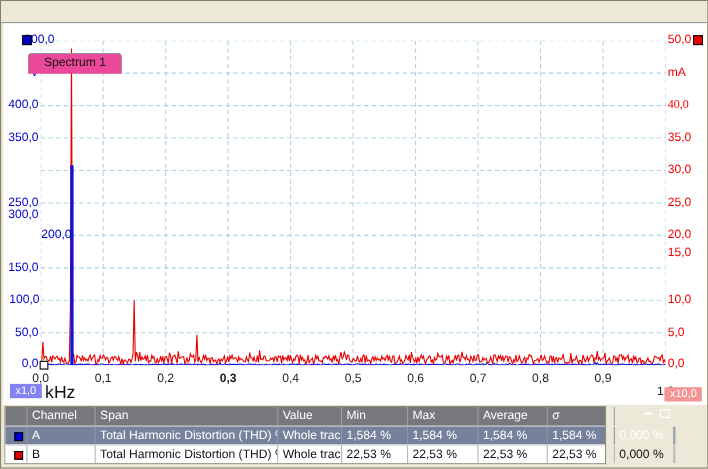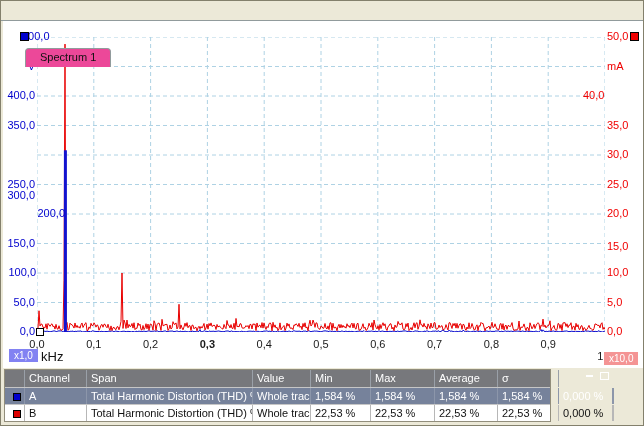--- a/index.html
+++ b/index.html
@@ -17,21 +17,21 @@
     background:#ffffff; z-index:2; }
   #plot { position:absolute; left:34px; top:16px; }
   .tick { position:absolute; font-size:11px; white-space:nowrap; }
   .tick.left { text-align:right; }
   .tick.x { width:40px; text-align:center; color:#1a1a1a; }
   .chsq { position:absolute; width:9px; height:9px; border:1px solid #000; z-index:5; }
   .origin-handle { position:absolute; width:8px; height:8px; background:#fff;
     border:1px solid #000; z-index:5; }
   .badge { position:absolute; height:13px; padding:1px 5px 0 5px; font-size:10px;
     color:#fff; z-index:5; }
-  .unit-khz { position:absolute; font-size:13px; color:#111; z-index:5; }
+  .unit-khz { position:absolute; font-size:16px; color:#111; z-index:5; }
   
   .mtable { position:absolute; left:3px; top:368px; width:547px; z-index:3;
     border:1px solid #918d7b; background:#fff; font-size:11px; }
   .mrow { display:grid;
     grid-template-columns:20px 62px 166px 58px 60px 64px 63px 61px 54px 1fr;
     height:17px; align-items:center; }
   .mrow.header { background:#77787c; color:#fff; }
   .mrow.header .cell { border-right:1px solid #9aa0a8; height:100%; padding:2px 0 0 4px; }
   .mrow.datarow { background:#fff; color:#111; border-top:1px solid #c6c6c6; }
   .mrow.datarow .cell { border-right:1px solid #b7b7b7; height:100%; padding:2px 0 0 4px;
@@ -98,26 +98,26 @@
       <div class="tick left" style="top: 97.5px; color: rgb(0, 0, 205); left: 0px; width: 32px;">350,0</div>
       <div class="tick left" style="top: 127px; color: rgb(0, 0, 205); left: 0px; width: 32px; margin-top: 41px;">300,0</div>
       <div class="tick left" style="top: 156.5px; color: rgb(0, 0, 205); left: 0px; width: 32px;">250,0</div>
       <div class="tick left" style="top: 186px; color: rgb(0, 0, 205); left: 15px; width: 47px; padding-left: 18px;">200,0</div>
       <div class="tick left" style="top: 215.5px; color: rgb(0, 0, 205); left: 0px; width: 32px;">150,0</div>
       <div class="tick left" style="top: 245px; color: rgb(0, 0, 205); left: 0px; width: 33px;">100,0</div>
       <div class="tick left" style="top: 274.5px; color: rgb(0, 0, 205); left: 0px; width: 32px;">50,0</div>
       <div class="tick left" style="top: 304px; color: rgb(0, 0, 205); left: 0px; width: 32px;">0,0</div>
       <div class="tick right" style="top: 9px; color: rgb(240, 0, 0); left: 604px;">50,0</div>
       <div class="tick right" style="top: 38.5px; color: rgb(240, 0, 0); left: 604px;">mA</div>
-      <div class="tick right" style="top: 68px; color: rgb(240, 0, 0); left: 580px;">40,0</div>
+      <div class="tick right" style="top: 68px; color: rgb(240, 0, 0); left: 604px; font-family: Liberation Serif, serif;">40,0</div>
       <div class="tick right" style="top: 97.5px; color: rgb(240, 0, 0); left: 604px;">35,0</div>
       <div class="tick right" style="top: 127px; color: rgb(240, 0, 0); left: 604px;">30,0</div>
       <div class="tick right" style="top: 156.5px; color: rgb(240, 0, 0); left: 604px; text-align: right;">25,0</div>
       <div class="tick right" style="top: 186px; color: rgb(240, 0, 0); left: 604px;">20,0</div>
-      <div class="tick right" style="top: 219px; color: rgb(240, 0, 0); left: 604px;">15,0</div>
+      <div class="tick right" style="top: 203px; color: rgb(240, 0, 0); left: 604px;">15,0</div>
       <div class="tick right" style="top: 245px; color: rgb(240, 0, 0); left: 604px;">10,0</div>
       <div class="tick right" style="top: 274.5px; color: rgb(240, 0, 0); left: 604px;">5,0</div>
       <div class="tick right" style="top: 304px; color: rgb(240, 0, 0); left: 604px;">0,0</div>
       <div class="tick x" style="left: 14px; top: 317px;">0,0</div>
       <div class="tick x" style="left: 70.8px; top: 317px;">0,1</div>
       <div class="tick x" style="left: 127.6px; top: 317px;">0,2</div>
       <div class="tick x" style="left: 184.4px; top: 317px; font-weight: bold;">0,3</div>
       <div class="tick x" style="left: 241.2px; top: 317px;">0,4</div>
       <div class="tick x" style="left: 298px; top: 317px;">0,5</div>
       <div class="tick x" style="left: 354.8px; top: 317px;">0,6</div>

